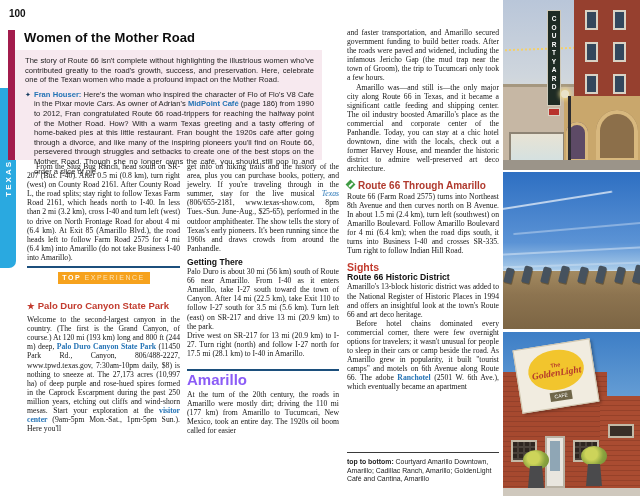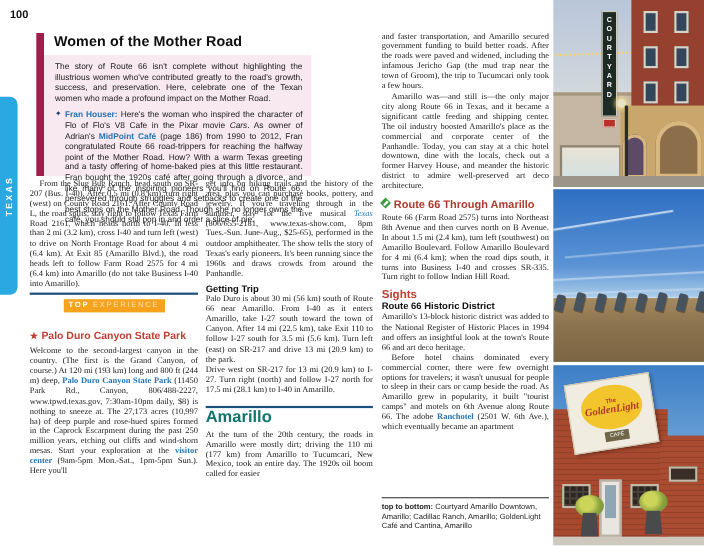--- a/index.html
+++ b/index.html
@@ -11,21 +11,21 @@
 
   
   .pagenum { position:absolute; left:9px; top:8px; font-family:"Liberation Sans",sans-serif;
              font-weight:bold; font-size:10px; color:#111; }
   .tab { position:absolute; left:0; top:88px; width:16px; height:180px; background:#2aa9e0;
          border-radius:0 7px 7px 0; display:flex; align-items:center; justify-content:center; }
   .tab span { writing-mode:vertical-rl; transform:rotate(180deg); color:#fff; font-family:"Liberation Sans",sans-serif;
               font-weight:bold; font-size:8px; letter-spacing:2px; }
 
   
-  .infobox { position:absolute; left:33px; top:30px; width:250px; height:130px; }
+  .infobox { position:absolute; left:8px; top:30px; width:314px; height:130px; }
   .infobox-bar { position:absolute; left:0; top:0; width:7px; height:100%; background:#a21c4c; }
   .infobox-title { position:absolute; left:16px; top:0; font-family:"Liberation Sans",sans-serif;
                    font-weight:bold; font-size:13px; color:#0d0d0d; letter-spacing:0.1px; }
   .infobox-panel { position:absolute; left:7px; top:20px; right:0; bottom:0; background:#f7e9ef;
                    padding:6px 8px 5px 10px; font-family:"Liberation Sans",sans-serif;
                    font-size:7.6px; line-height:9.6px; color:#222; text-align:justify; }
   .infobox-bullet { margin-top:5px; padding-left:9px; position:relative; }
   .bullet-ic { position:absolute; left:0; top:0; color:#123a5e; font-size:7px; }
   .b-name { color:#2473b5; font-weight:bold; }
   .lk { color:#2473b5; font-weight:bold; }
@@ -52,21 +52,21 @@
   .red-h { margin-top:16px; font-family:"Liberation Sans",sans-serif; font-weight:bold;
            font-size:9.5px; color:#c23b2e; line-height:11px; }
   .star { color:#c23b2e; margin-right:3px; font-size:8.5px; }
 
   .sub-h { margin-top:5px; font-family:"Liberation Sans",sans-serif; font-weight:bold;
            font-size:8.6px; color:#111; }
   .back66 { margin-top:8px; font-family:"Liberation Sans",sans-serif; font-weight:bold;
             font-size:9px; color:#b03a2e; }
   .big-rule { border:0; border-top:2px solid #1c4f7c; margin-top:11px; }
   .city-h { margin-top:4px; font-family:"Liberation Sans",sans-serif; font-weight:bold;
-            font-size:15px; color:#0f766e; margin-bottom:6px; }
+            font-size:15px; color:#8b5cf6; margin-bottom:6px; }
   .route66-h { margin-top:7px; margin-bottom:2px; font-family:"Liberation Sans",sans-serif; font-weight:bold;
                font-size:10px; color:#b03a2e; }
   .sights-h { margin-top:8px; font-family:"Liberation Sans",sans-serif; font-weight:bold;
               font-size:10.5px; color:#c23b2e; }
   .hist-h { font-family:"Liberation Sans",sans-serif; font-weight:bold; font-size:8.6px; color:#111;
             margin-top:1px; }
   .mt { margin-top:3px; }
 
   
   .caption { position:absolute; left:347px; top:452px; width:152px; border-top:1.5px solid #3a3a3a;
@@ -182,21 +182,21 @@
       <span>EXPERIENCE</span>
     </div>
     <div class="red-h">
       <span class="star">★</span><span>Palo Duro Canyon State Park</span>
     </div>
     <p class="para mt"><span>Welcome to the second-largest canyon in the country. (The first is the Grand Canyon, of course.) At 120 mi (193 km) long and 800 ft (244 m) deep, </span><span class="lk">Palo Duro Canyon State Park</span><span> (11450 Park Rd., Canyon, 806/488-2227, www.tpwd.texas.gov, 7:30am-10pm daily, $8) is nothing to sneeze at. The 27,173 acres (10,997 ha) of deep purple and rose-hued spires formed in the Caprock Escarpment during the past 250 million years, etching out cliffs and wind-shorn mesas. Start your exploration at the </span><span class="lk">visitor center</span><span> (9am-5pm Mon.-Sat., 1pm-5pm Sun.). Here you'll</span></p>
   </div>
 
   <div class="col" id="col-mid">
     <p class="para"><span>get info on hiking trails and the history of the area, plus you can purchase books, pottery, and jewelry. If you're traveling through in the summer, stay for the live musical </span><span class="lki">Texas</span><span> (806/655-2181, www.texas-show.com, 8pm Tues.-Sun. June-Aug., $25-65), performed in the outdoor amphitheater. The show tells the story of Texas's early pioneers. It's been running since the 1960s and draws crowds from around the Panhandle.</span></p>
-    <div class="sub-h">Getting Trip</div>
+    <div class="sub-h">Getting There</div>
     <p class="para">Palo Duro is about 30 mi (56 km) south of Route 66 near Amarillo. From I-40 as it enters Amarillo, take I-27 south toward the town of Canyon. After 14 mi (22.5 km), take Exit 110 to follow I-27 south for 3.5 mi (5.6 km). Turn left (east) on SR-217 and drive 13 mi (20.9 km) to the park.</p>
     <p class="para">Drive west on SR-217 for 13 mi (20.9 km) to I-27. Turn right (north) and follow I-27 north for 17.5 mi (28.1 km) to I-40 in Amarillo.</p>
     <hr class="big-rule">
     <div class="city-h">Amarillo</div>
     <p class="para">At the turn of the 20th century, the roads in Amarillo were mostly dirt; driving the 110 mi (177 km) from Amarillo to Tucumcari, New Mexico, took an entire day. The 1920s oil boom called for easier</p>
   </div>
 
   <div class="col" id="col-right">
     <p class="para">and faster transportation, and Amarillo secured government funding to build better roads. After the roads were paved and widened, including the infamous Jericho Gap (the mud trap near the town of Groom), the trip to Tucumcari only took a few hours.</p>
     <p class="para ind">Amarillo was—and still is—the only major city along Route 66 in Texas, and it became a significant cattle feeding and shipping center. The oil industry boosted Amarillo's place as the commercial and corporate center of the Panhandle. Today, you can stay at a chic hotel downtown, dine with the locals, check out a former Harvey House, and meander the historic district to admire well-preserved art deco architecture.</p>

